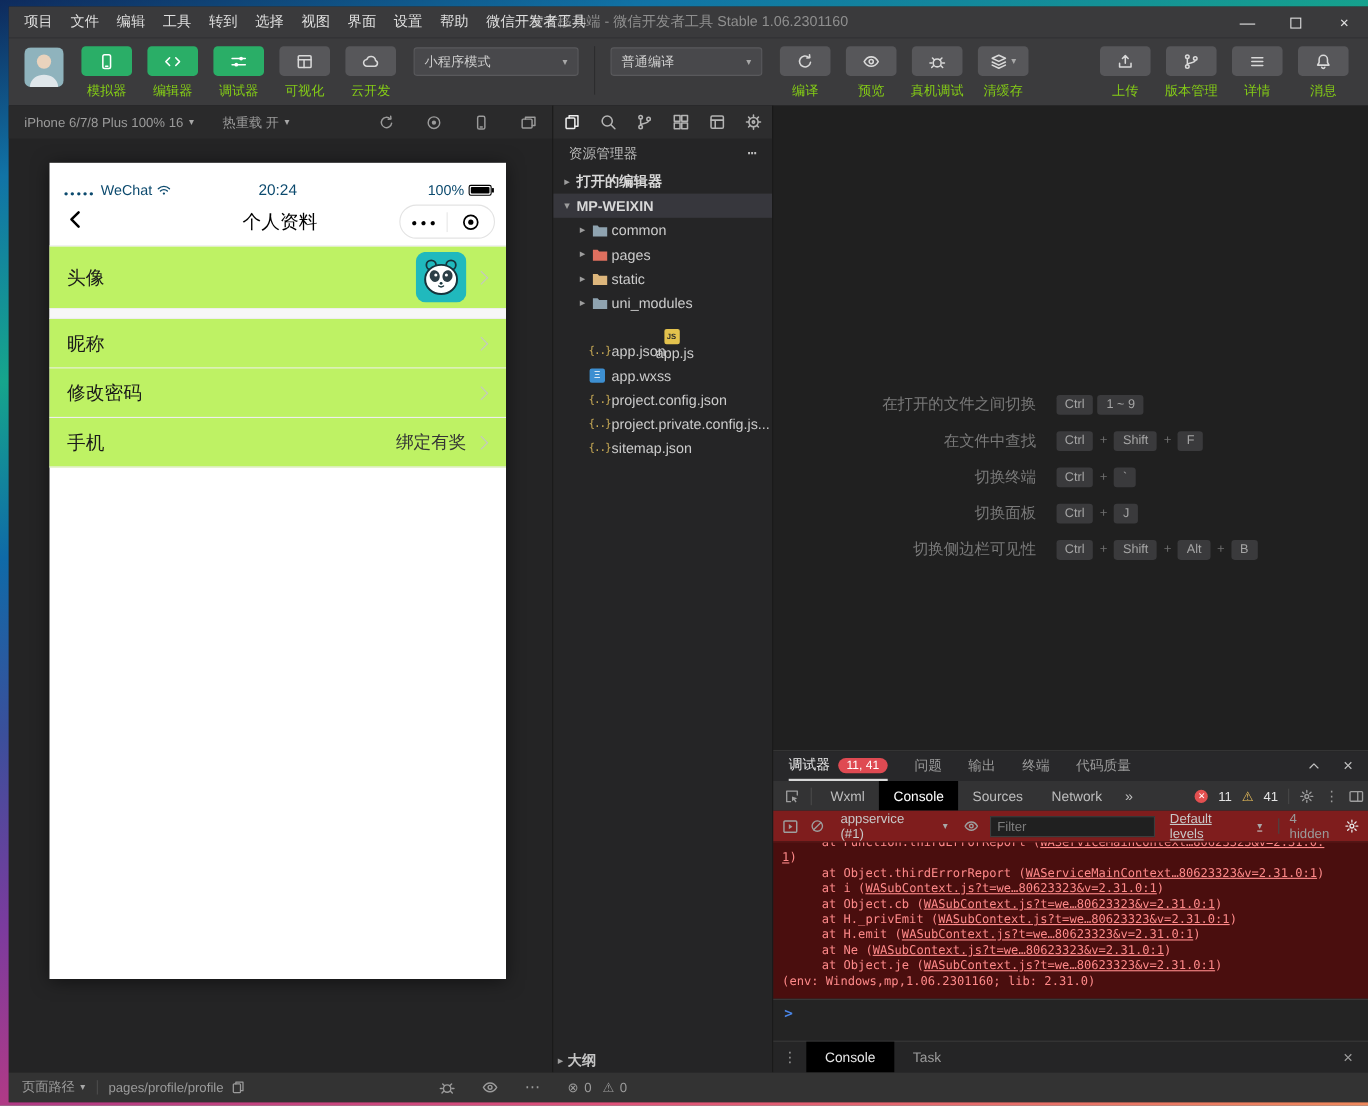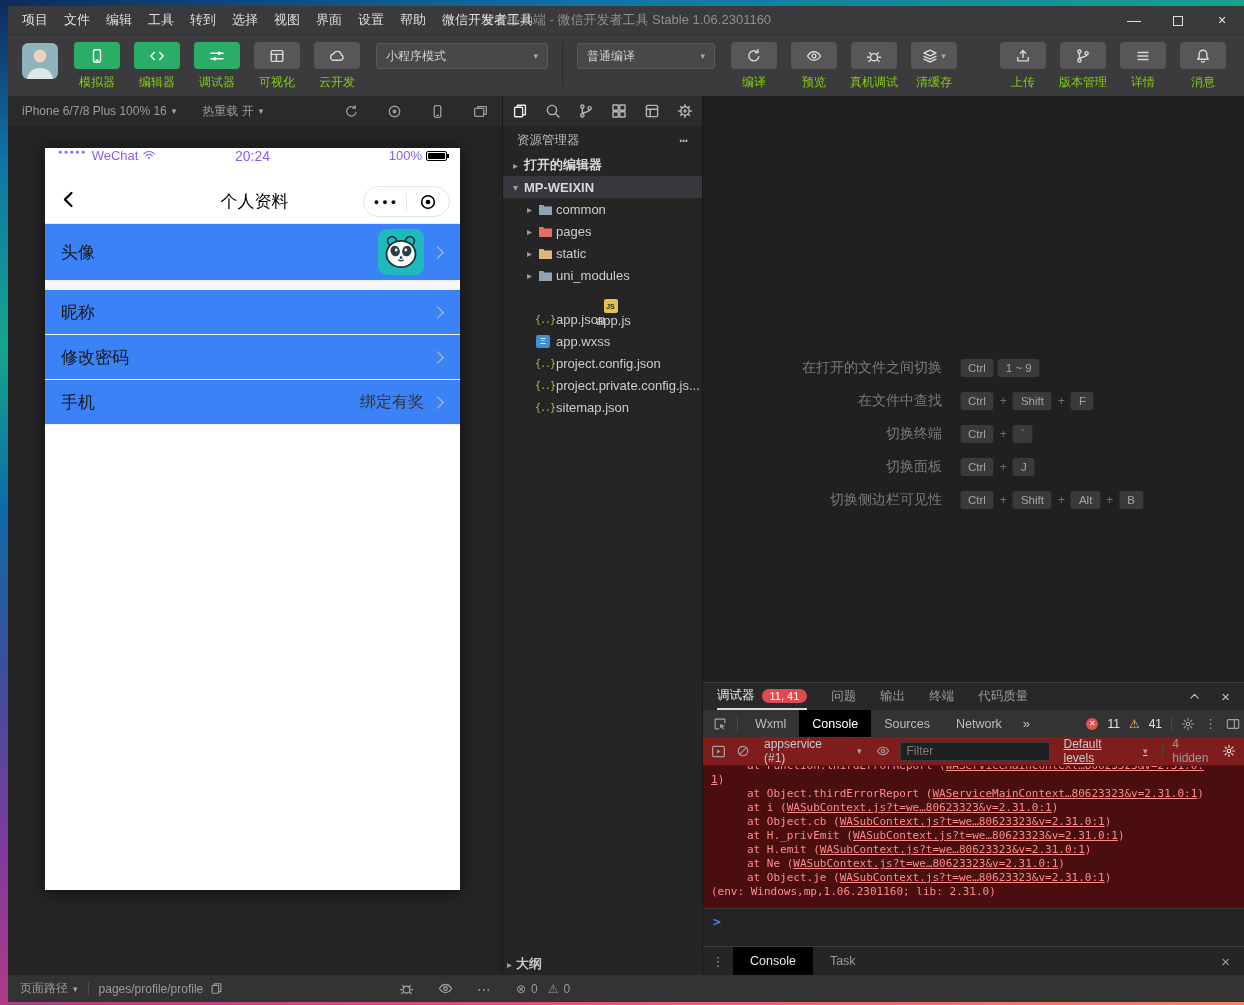--- a/index.html
+++ b/index.html
@@ -21,51 +21,51 @@
   .toolbar { flex:0 0 62px; background:#3b3b3d; border-top:1px solid #333335; display:flex; align-items:flex-start; padding:7px 16px 0 14px; gap:14px; }
   .avatar { width:36px; height:36px; border-radius:6px; overflow:hidden; margin-top:1px; flex:0 0 36px; }
   .tb-group { display:flex; gap:10px; }
   .tb-btn { display:flex; flex-direction:column; align-items:center; min-width:50px; }
   .tb-btn .box { min-width:46px; height:27px; border-radius:4px; display:flex; align-items:center; justify-content:center; color:#fff; gap:3px; padding:0 4px; }
   .box.green { background:var(--accent-green); }
   .box.gray { background:#57575a; color:#d9d9d9; }
   .tb-btn .lbl { font-size:12px; color:#84cc16; margin-top:5px; white-space:nowrap; }
   .tb-select { height:26px; background:#48484b; border:1px solid #59595c; border-radius:3px; color:#cfcfcf; font-size:12px;
     display:flex; align-items:center; justify-content:space-between; padding:0 9px; margin-top:1px; }
-  .tb-select.w1 { width:172px; } .tb-select.w2 { width:138px; }
+  .tb-select.w1 { width:150px; } .tb-select.w2 { width:138px; }
   .caret { font-size:9px; color:#a8a8a8; }
   .tb-divider { width:1px; height:44px; background:#2c2c2e; }
   .tb-spacer { flex:1; }
   .ic { display:inline-flex; align-items:center; justify-content:center; }
 
   
   .main { flex:1; display:flex; min-height:0; }
 
   
   .sim-panel { width:495px; flex:0 0 495px; background:#242425; border-right:1px solid #181818; display:flex; flex-direction:column; }
   .sim-header { flex:0 0 30px; display:flex; align-items:center; color:#9b9b9b; font-size:12px; padding:0 14px; gap:26px; background:#2a2a2b; }
   .sim-device,.sim-hot { display:flex; align-items:center; gap:5px; white-space:nowrap; }
   .sim-icons { margin-left:auto; display:flex; gap:28px; color:#9b9b9b; }
   .phone { width:415px; height:742px; background:#fff; margin:22px 0 0 37px; box-shadow:0 2px 16px rgba(0,0,0,.55); color:#111; position:relative; }
-  .p-status { height:32px; display:flex; align-items:flex-start; padding:0 13px; font-size:13px; color:#8b5cf6; }
+  .p-status { height:32px; display:flex; align-items:flex-end; padding:0 13px; font-size:13px; color:#0c4a6e; }
   .p-sig { font-size:7px; letter-spacing:1.5px; margin-right:5px; }
   .p-carrier { margin-right:4px; }
   .p-time { position:absolute; left:0; right:0; text-align:center; font-size:14px; }
   .p-batt-wrap { margin-left:auto; display:flex; align-items:center; gap:4px; z-index:1; font-size:13px; }
   .batt { width:21px; height:10px; border:1px solid #000; border-radius:2px; position:relative; }
   .batt::before { content:""; position:absolute; inset:1px; background:#000; border-radius:1px; }
   .batt::after { content:""; position:absolute; right:-3px; top:2.5px; width:2px; height:4px; background:#000; }
   .p-nav { height:44px; position:relative; display:flex; align-items:center; border-bottom:1px solid #ececec; }
   .p-back { position:absolute; left:14px; top:10px; color:#000; }
   .p-nav-title { position:absolute; left:4px; right:0; text-align:center; font-size:17px; color:#000; }
   .capsule { position:absolute; right:10px; top:6px; width:87px; height:31px; border:1px solid #e3e3e3; border-radius:17px; display:flex; align-items:center; background:#fff; }
   .cap-dots { flex:1; text-align:center; font-size:9px; letter-spacing:3px; color:#000; text-indent:3px; }
   .cap-div { width:1px; height:18px; background:#e7e7e7; }
   .cap-target { flex:1; display:flex; justify-content:center; color:#000; }
-  .p-row { height:45px; display:flex; align-items:center; padding:0 16px; font-size:17px; color:#1a1a1a; border-bottom:1px solid #eeeeee; background:#3b82f6; }
+  .p-row { height:45px; display:flex; align-items:center; padding:0 16px; font-size:17px; color:#1a1a1a; border-bottom:1px solid #eeeeee; background:#bef264; }
   .p-row.tall { height:57px; }
   .p-right { margin-left:auto; display:flex; align-items:center; gap:9px; }
   .p-value { font-size:16px; color:#353535; }
   .p-chev { width:9px; height:9px; border-top:1.5px solid #c5c5c5; border-right:1.5px solid #c5c5c5; transform:rotate(45deg); margin-right:2px; }
   .p-avatar { width:46px; height:46px; display:block; }
   .p-gap { height:9px; background:#f7f7f7; border-bottom:1px solid #eeeeee; }
 
   
   .explorer { width:200px; flex:0 0 200px; background:#252526; border-right:1px solid #181818; display:flex; flex-direction:column; font-size:13px; color:#c5c5c5; overflow:hidden; }
   .activity { flex:0 0 30px; display:flex; align-items:center; background:#2d2d2e; color:#b4b4b4; }

